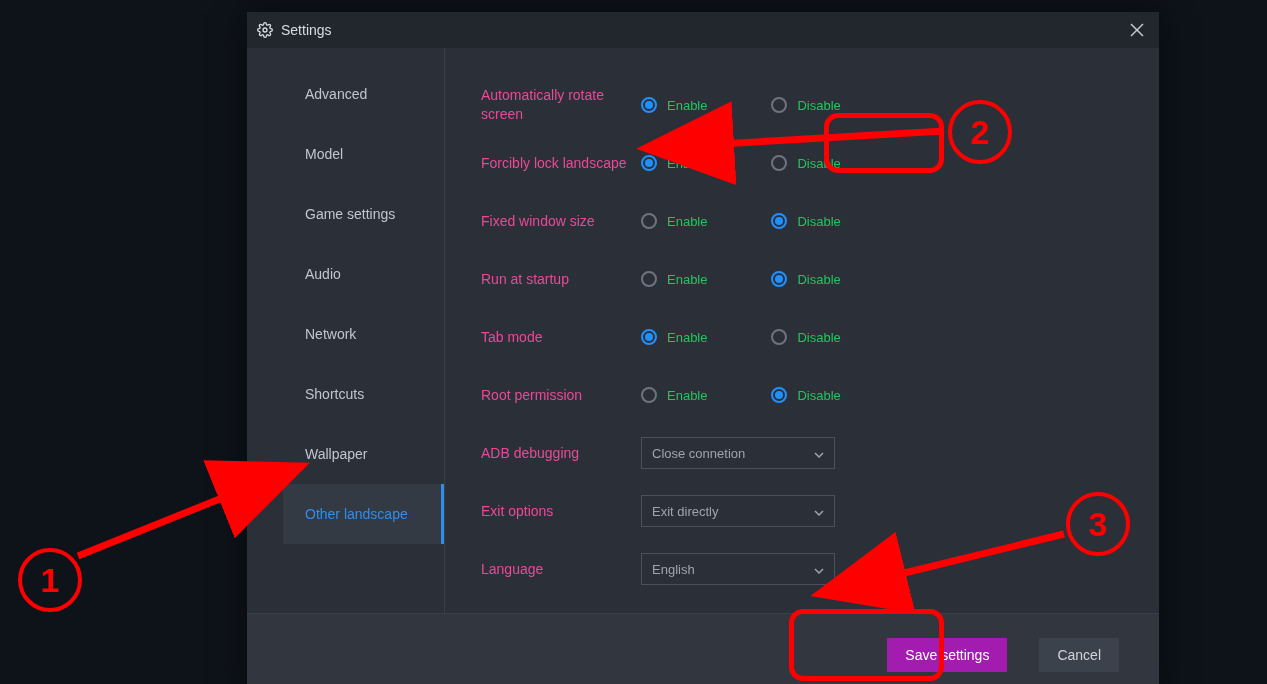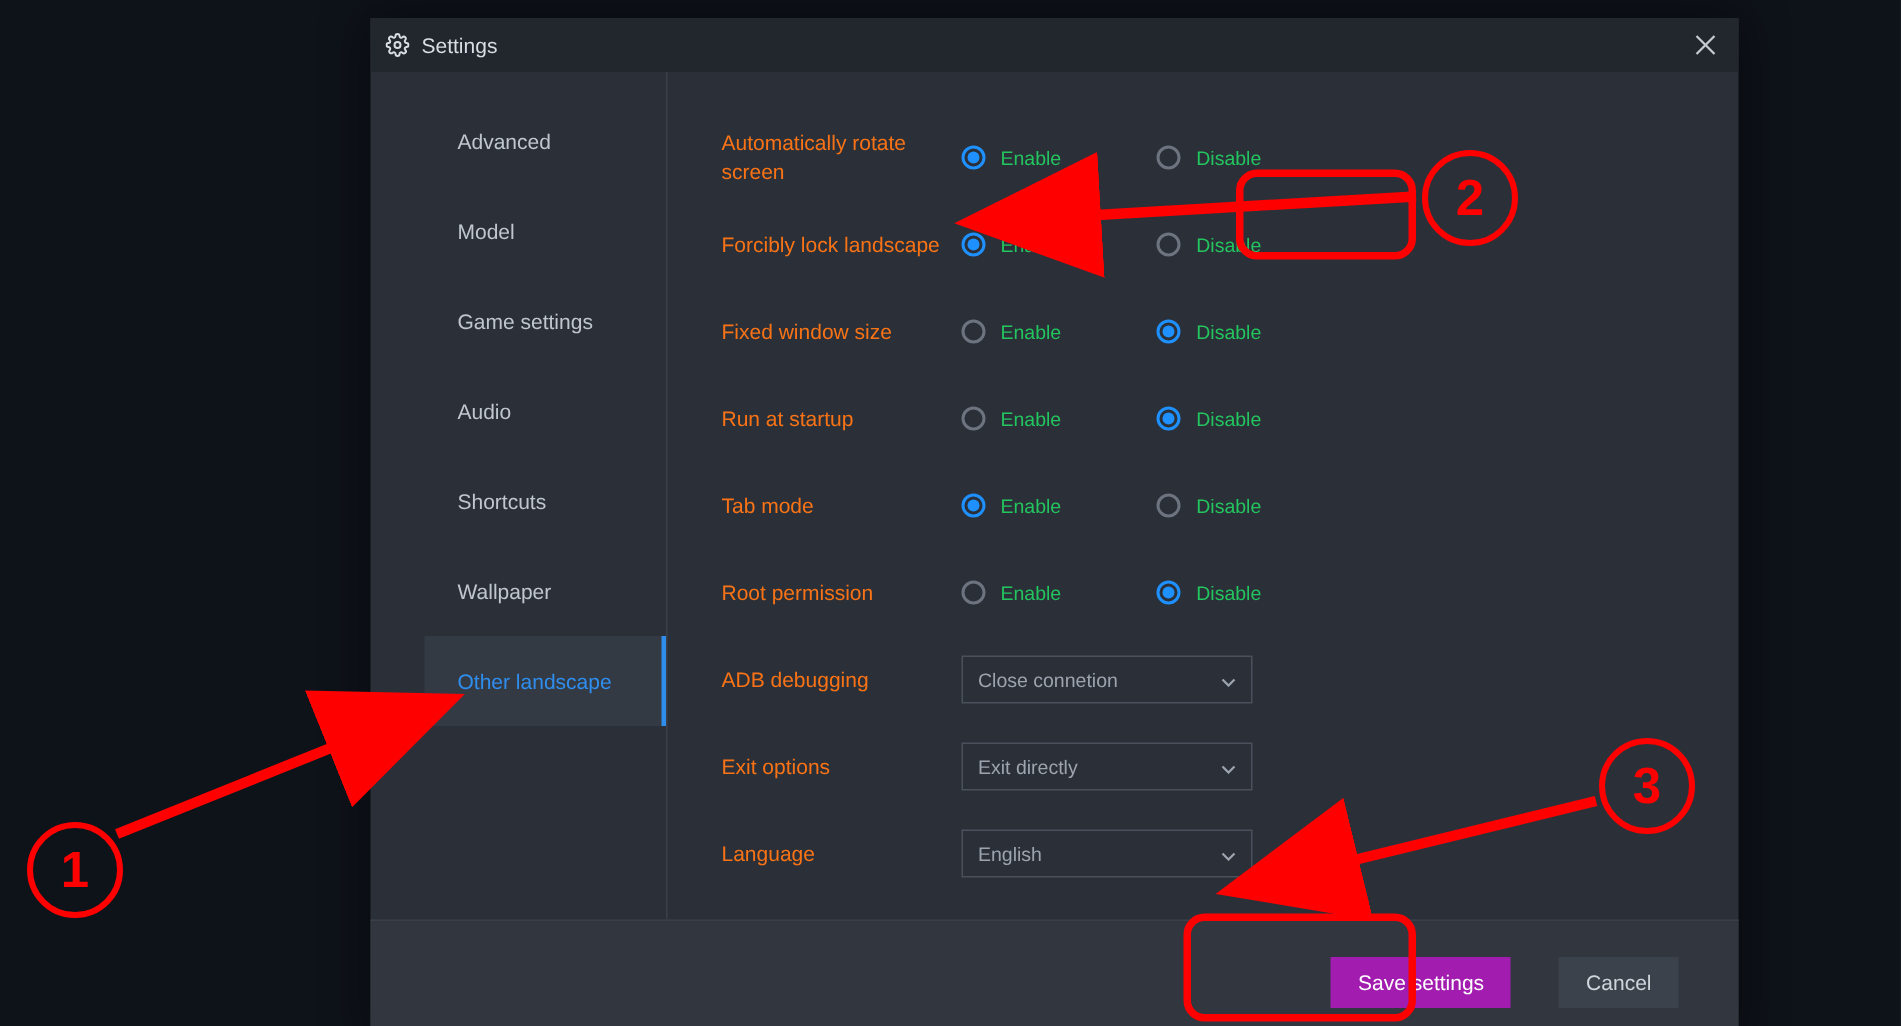--- a/index.html
+++ b/index.html
@@ -74,21 +74,21 @@
     overflow: auto;
     padding: 28px 0 0 36px;
   }
   .row {
     display: flex;
     align-items: center;
     min-height: 58px;
   }
   .row .label {
     width: 150px;
-    color: #f97316;
+    color: #ec4899;
     font-size: 14px;
     line-height: 1.35;
     padding-right: 10px;
   }
   .opts { display: flex; gap: 64px; }
   .radio {
     display: flex;
     align-items: center;
     gap: 10px;
     color: #22c55e;
@@ -195,20 +195,23 @@
         <div class="side-item">
           <span>Model</span>
         </div>
         <div class="side-item">
           <span>Game settings</span>
         </div>
         <div class="side-item">
           <span>Audio</span>
         </div>
         <div class="side-item">
+          <span>Network</span>
+        </div>
+        <div class="side-item">
           <span>Shortcuts</span>
         </div>
         <div class="side-item">
           <span>Wallpaper</span>
         </div>
         <div class="side-item active">
           <span>Other landscape</span>
         </div>
       </div>
     <div class="main" id="main">

